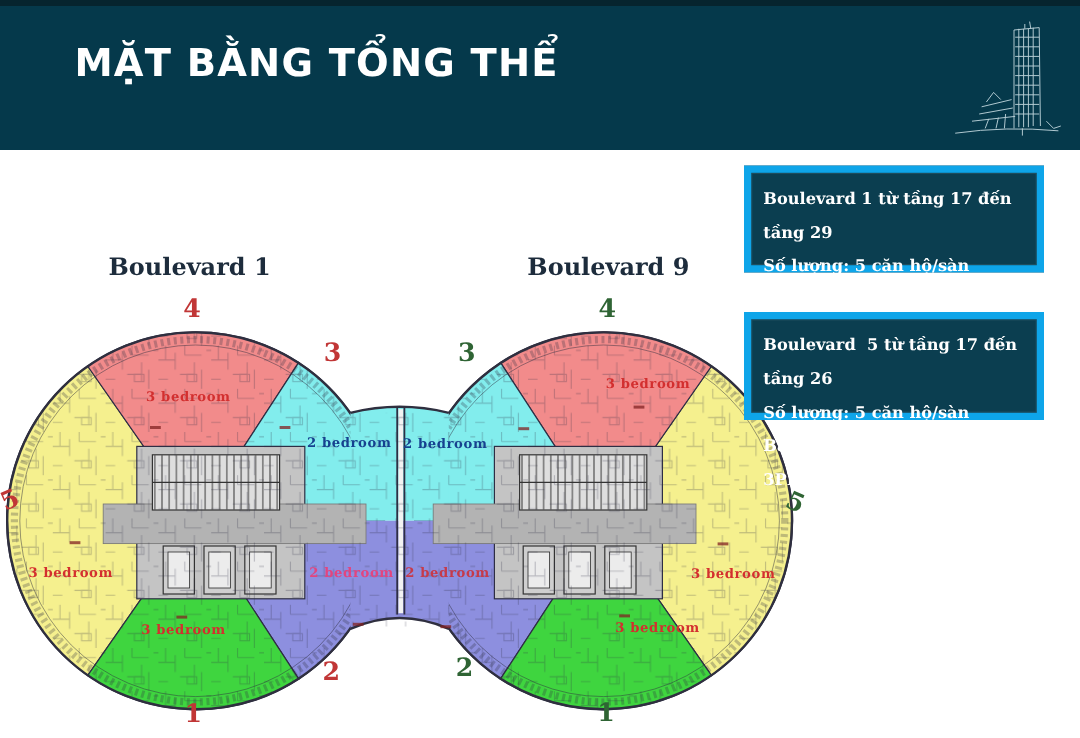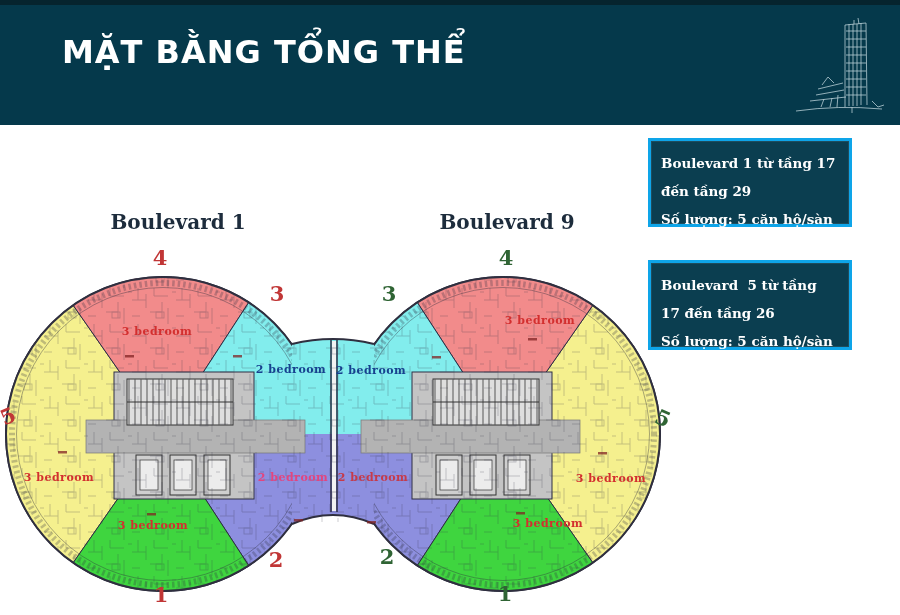--- a/index.html
+++ b/index.html
@@ -18,22 +18,22 @@
   .bv-title{font-size:20px;color:var(--title_navy);}
   .num{font-size:21px;}
   .num-left{color:var(--num_left);}
   .num-right{color:var(--num_right);}
   .room{font-size:11px;letter-spacing:.5px;text-align:right;}
   .room-red{color:var(--label_red);}
   .room-navy{color:var(--label_navy);}
   .room-pink{color:var(--label_pink);}
   .room-crimson{color:#c63a4a;}
   
-  .info-box{position:absolute;left:648px;width:204px;background:var(--teal_box);
-            border:3px solid #0ea5e9;box-shadow:0 0 0 1px rgba(255,255,255,.08) inset;
+  .info-box{position:absolute;left:620px;width:250px;background:var(--teal_box);
+            border:6px solid #0ea5e9;box-shadow:0 0 0 1px rgba(255,255,255,.08) inset;
             color:var(--text_white);padding:8px 10px;box-sizing:border-box;}
   .ib-line{font-size:13.5px;font-weight:bold;line-height:28px;white-space:pre-wrap;}
 </style>
 </head>
 <body>
 
 <div class="stage">
 
   <div class="header">
     <div class="page-title">MẶT BẰNG TỔNG THỂ</div>
@@ -141,21 +141,21 @@
         <rect x="147" y="513" width="9" height="2.5"></rect>
       <rect x="294" y="519" width="9" height="2.5"></rect>
         <rect x="528" y="338" width="9" height="2.5"></rect>
       <rect x="598" y="452" width="9" height="2.5"></rect>
         <rect x="516" y="512" width="9" height="2.5"></rect>
       <rect x="367" y="521" width="9" height="2.5"></rect>
         <rect x="432" y="356" width="9" height="2.5"></rect>
     </g>
   </svg>
 
-  <div class="lbl bv-title" style="left:178px;top:222px">Boulevard 1</div>
+  <div class="lbl bv-title" style="left:158px;top:222px">Boulevard 1</div>
   <div class="lbl bv-title" style="left:507px;top:222px">Boulevard 9</div>
 
   <div class="lbl num num-left" style="left:160px;top:257px">4</div>
   <div class="lbl num num-left" style="left:277px;top:293px">3</div>
   <div class="lbl num num-left" style="left:8px;top:416px;transform:translate(-50%,-50%) rotate(-24deg)">5</div>
   <div class="lbl num num-left" style="left:276px;top:559px">2</div>
   <div class="lbl num num-left" style="left:161px;top:594px">1</div>
 
   <div class="lbl num num-right" style="left:506px;top:257px">4</div>
   <div class="lbl num num-right" style="left:389px;top:293px">3</div>

